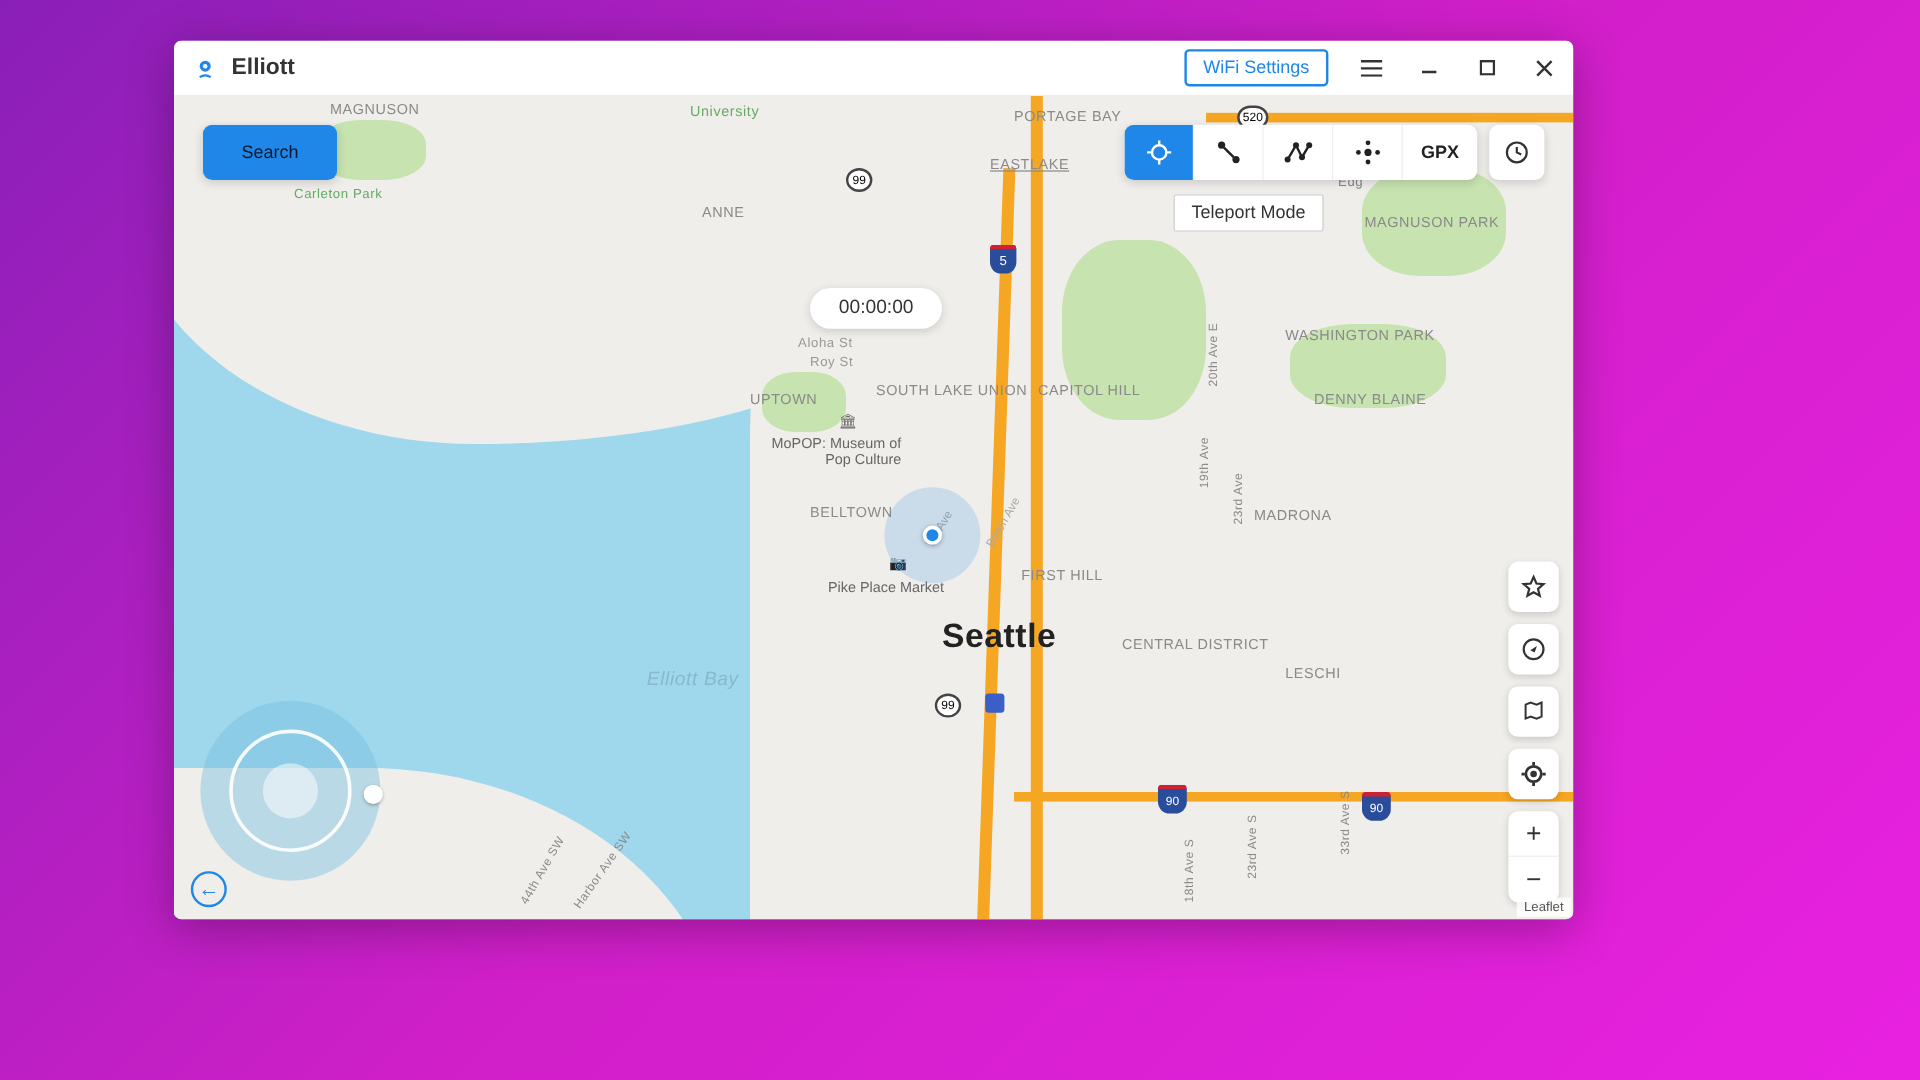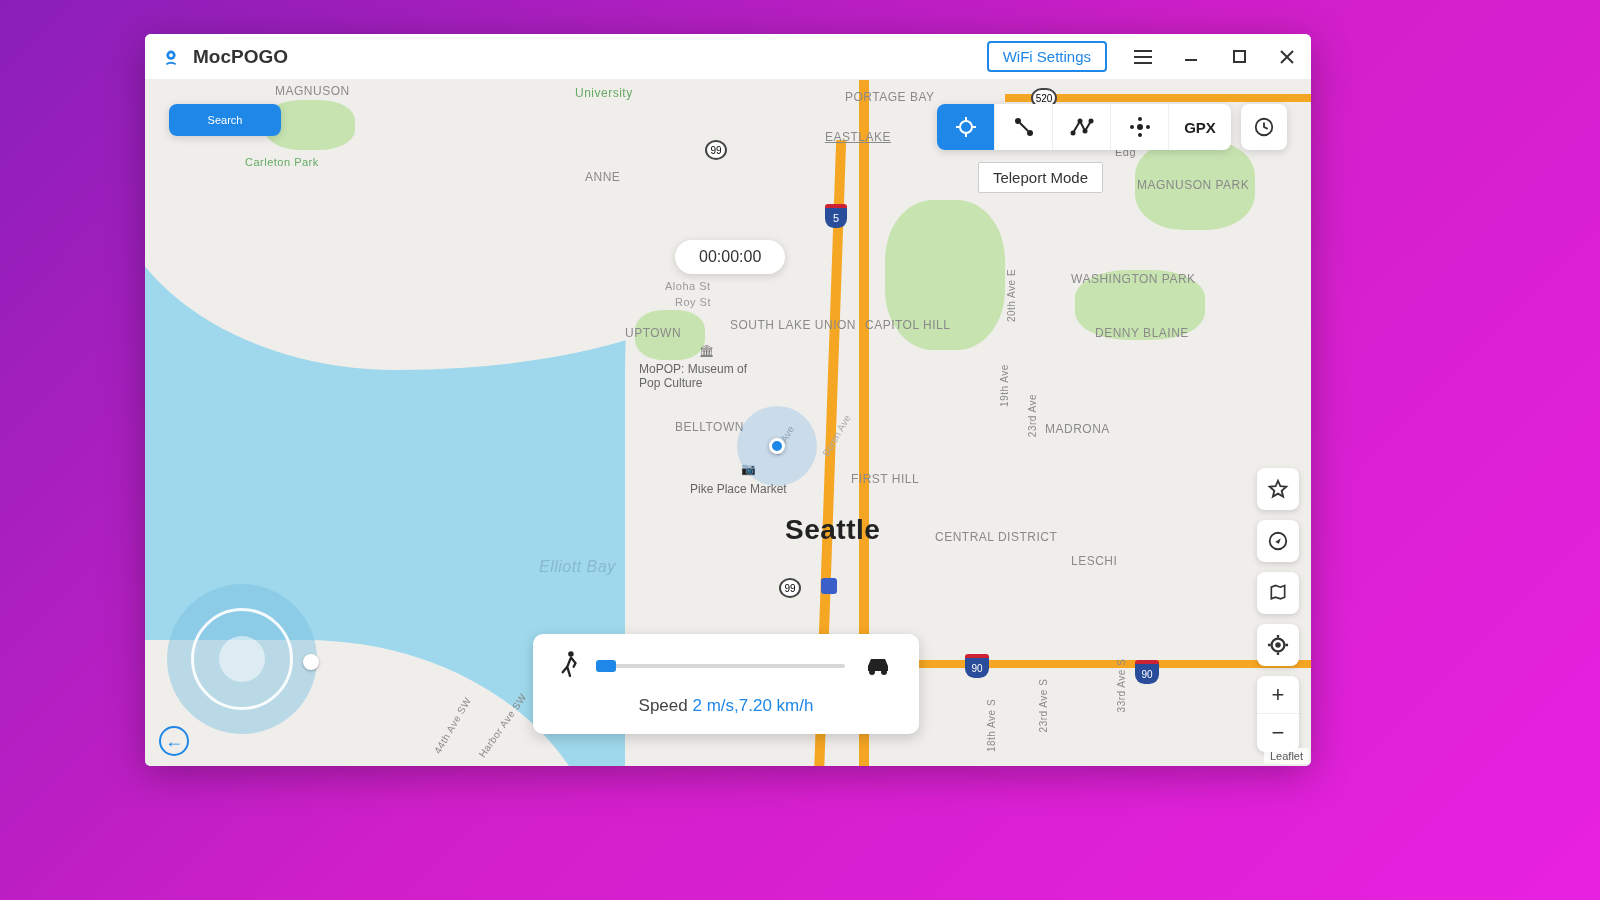--- a/index.html
+++ b/index.html
@@ -88,25 +88,25 @@
   }
   .search-input {
     width: 378px; height: 46px;
     border: none;
     padding: 0 18px;
     font-size: 16px;
     color: #666;
     outline: none;
   }
   .search-btn {
-    width: 112px; height: 32px;
+    width: 112px; height: 46px;
     background: #1f87e8;
-    color: #ffffff;
+    color: #0f172a;
     border: none;
-    font-size: 11px;
+    font-size: 15px;
     font-weight: 500;
     cursor: pointer;
   }
 
   .mode-toolbar {
     position: absolute;
     right: 24px; top: 24px;
     display: flex;
     gap: 0;
   }
@@ -238,21 +238,21 @@
 <div class="window">
 
   <div class="titlebar">
     <div class="app-logo">
       <svg width="22" height="22" viewBox="0 0 24 24">
           <circle cx="12" cy="10" r="5" fill="#1f87e8"></circle>
           <circle cx="12" cy="10" r="2" fill="#fff"></circle>
           <path d="M7 20c3-2 7-2 10 0" stroke="#1f87e8" stroke-width="2" fill="none"></path>
         </svg>
     </div>
-    <div class="app-title">MocPOGO</div>
+    <div class="app-title">Elliott</div>
     <button class="wifi-btn">WiFi Settings</button>
     <div class="window-controls">
       <div class="win-ctrl">
         <svg width="18" height="14" viewBox="0 0 18 14">
             <path d="M0 1h18M0 7h18M0 13h18" stroke="#333" stroke-width="2"></path>
           </svg>
       </div>
       <div class="win-ctrl">
         <svg width="14" height="14" viewBox="0 0 14 14">
             <path d="M1 10h12" stroke="#333" stroke-width="2"></path>
@@ -293,21 +293,21 @@
     <div class="map-label" style="left:700px;top:10px;">PORTAGE BAY</div>
     <div class="map-label" style="left:440px;top:90px;">ANNE</div>
     <div class="map-label" style="left:680px;top:50px;text-decoration:underline;">EASTLAKE</div>
     <div class="map-label" style="left:100px;top:76px;color:#6a6;font-size:11px;">Carleton Park</div>
     <div class="map-label" style="left:520px;top:200px;font-size:11px;color:#999;">Aloha St</div>
     <div class="map-label" style="left:530px;top:216px;font-size:11px;color:#999;">Roy St</div>
     <div class="map-label" style="left:480px;top:246px;">UPTOWN</div>
     <div class="map-label" style="left:585px;top:238px;text-align:center;width:90px;">SOUTH LAKE UNION</div>
     <div class="map-label" style="left:720px;top:238px;text-align:center;width:80px;">CAPITOL HILL</div>
     <div class="map-label" style="left:950px;top:246px;text-align:center;width:70px;">DENNY BLAINE</div>
-    <div class="poi" style="left:494px;top:282px;width:130px;text-align:left;">MoPOP: Museum of Pop Culture</div>
+    <div class="poi" style="left:476px;top:282px;width:130px;text-align:right;">MoPOP: Museum of Pop Culture</div>
     <div class="map-label" style="left:530px;top:340px;">BELLTOWN</div>
     <div class="map-label" style="left:900px;top:342px;">MADRONA</div>
     <div class="poi" style="left:545px;top:402px;">Pike Place Market</div>
     <div class="map-label" style="left:706px;top:392px;">FIRST HILL</div>
     <div class="map-label big" style="left:640px;top:434px;">Seattle</div>
     <div class="map-label" style="left:790px;top:450px;text-align:center;width:80px;">CENTRAL DISTRICT</div>
     <div class="map-label" style="left:926px;top:474px;">LESCHI</div>
     <div class="map-label water" style="left:394px;top:478px;">Elliott Bay</div>
     <div class="map-label" style="left:992px;top:98px;text-align:center;width:90px;">MAGNUSON PARK</div>
     <div class="map-label" style="left:926px;top:192px;text-align:center;width:100px;">WASHINGTON PARK</div>
@@ -429,39 +429,16 @@
       <div class="joy-outer"></div>
       <div class="joy-ring"></div>
       <div class="joy-inner"></div>
       <div class="joy-dot"></div>
     </div>
 
     <div class="back-circle">
       <span>←</span>
     </div>
 
-    <div class="speed-panel">
-      <div class="speed-row">
-        <span>
-          <svg width="22" height="28" viewBox="0 0 24 30">
-              <circle cx="13" cy="4" r="3" fill="#222"></circle>
-              <path d="M13 8l-4 10 3 10M13 8l5 6-2 4M9 18l-5 6" stroke="#222" stroke-width="2.5" fill="none" stroke-linecap="round"></path>
-            </svg>
-        </span>
-        <div class="slider-track">
-          <div class="slider-thumb"></div>
-        </div>
-        <span>
-          <svg width="30" height="24" viewBox="0 0 30 24">
-              <path d="M5 14l3-7h14l3 7v5H5z" fill="#222"></path>
-              <circle cx="9" cy="20" r="3" fill="#222"></circle>
-              <circle cx="21" cy="20" r="3" fill="#222"></circle>
-            </svg>
-        </span>
-      </div>
-      <div class="speed-label">
-        <span>Speed </span><span class="val">2 m/s,7.20 km/h</span>
-      </div>
-    </div>
 
     <div class="leaflet-attr">Leaflet</div>
   </div>
 </div>
 
 </body></html>

